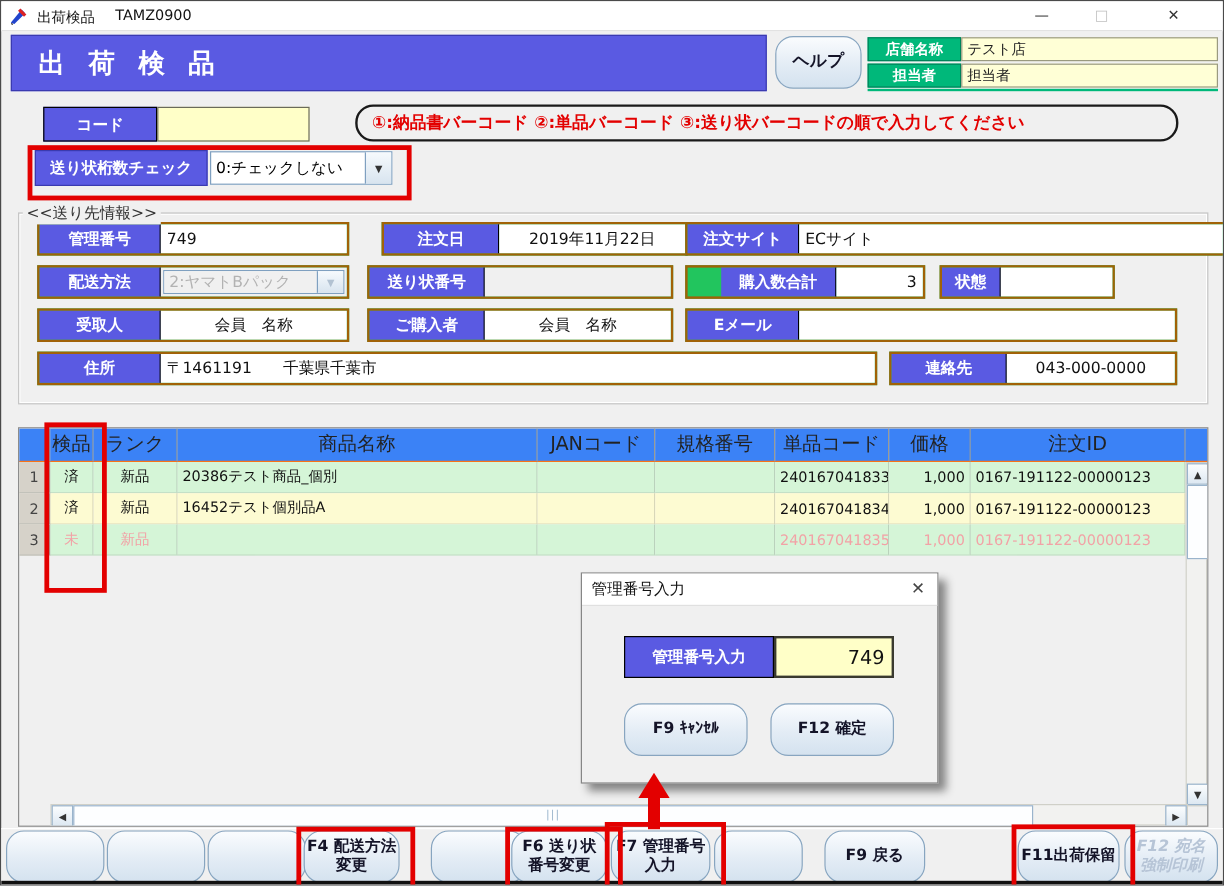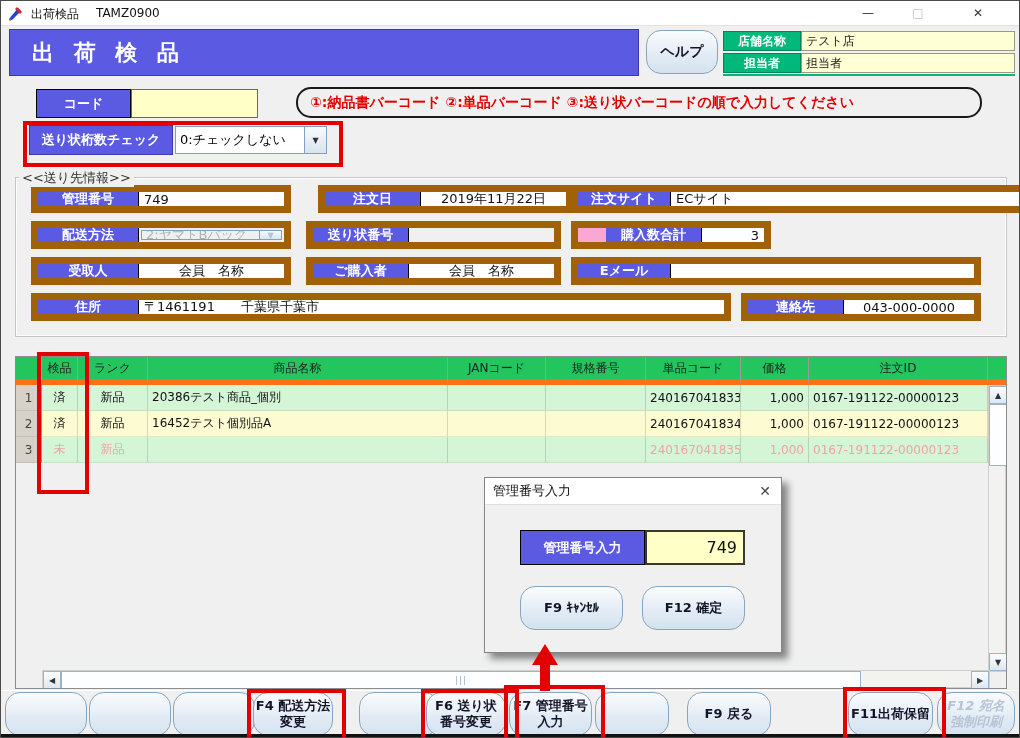--- a/index.html
+++ b/index.html
@@ -8,21 +8,21 @@
   .abs{position:absolute;box-sizing:border-box;}
   
   .titlebar{left:0;top:0;width:1018px;height:25px;background:#ffffff;border-bottom:1px solid #e2e2e2;}
   .titletext{font-size:12px;color:#111;}
   .wbtn{font-size:12px;color:#333;display:flex;align-items:center;justify-content:center;width:44px;height:24px;}
   .wbtn.disabled{color:#c0c0c0;}
   
   .bluelabel{background:#5a5ae2;color:#fff;font-weight:bold;font-size:13px;display:flex;align-items:center;justify-content:center;}
   .greenlabel{background:#00b87a;color:#fff;font-weight:bold;font-size:12px;display:flex;align-items:center;justify-content:center;border:1px solid #00835a;}
   .yfield{background:#ffffd6;border:1px solid #9a9a80;font-size:12px;display:flex;align-items:center;padding:0 4px;color:#222;}
-  .pair{border:7px solid #a16207;display:flex;background:#f9a8d4;}
+  .pair{border:2px solid #a16207;display:flex;background:#22c55e;}
   .pair .lbl{border-right:1px solid #000;flex:0 0 auto;}
   .pair .val{flex:1;display:flex;align-items:center;font-size:13px;padding:0 5px;background:#fff;color:#111;overflow:hidden;white-space:nowrap;}
   .val.center{justify-content:center;}
   .val.right{justify-content:flex-end;}
   .val.gray{background:#f0f0f0;}
   .combo{border:1px solid #7fa0c0;background:#fff;display:flex;align-items:stretch;font-size:13px;}
   .combo .ctext{flex:1;display:flex;align-items:center;padding:0 4px;overflow:hidden;white-space:nowrap;}
   .combo .arrowbtn{width:21px;background:linear-gradient(#f6fafd,#d8e4ef);border-left:1px solid #7fa0c0;display:flex;align-items:center;justify-content:center;font-size:8px;color:#333;}
   .combo.disabled .ctext{color:#b2b2b2;background:#f0f0f0;}
   .combo.disabled .arrowbtn{color:#b2c2d2;}
@@ -30,21 +30,21 @@
   .btn{background:linear-gradient(#fafcfe,#e3ecf5 55%,#d4e2ef);border:1px solid #87a5c0;border-radius:15px;display:flex;align-items:center;justify-content:center;text-align:center;font-size:13px;font-weight:bold;color:#141428;white-space:pre-line;line-height:1.25;}
   .btn.disabled{color:#b6c4d6;font-weight:bold;font-style:italic;}
   
   .groupbox{border:1px solid #c6c6c6;box-shadow:inset 0 0 0 1px #ffffff;}
   .legend{background:#f0f0f0;font-size:13px;color:#333;padding:0 3px;z-index:2;}
   
   .msgbox{border:2px solid #1a1a1a;border-radius:15px;background:#f0f0f0;display:flex;align-items:center;padding:0 12px;}
   .msgtext{color:#e30000;font-weight:bold;font-size:14px;white-space:nowrap;}
   
   .tablebox{border:1px solid #8c8c8c;background:#f0f0f0;overflow:hidden;}
-  .hcell{background:#22c55e;border-right:1px solid #9c9c94;border-bottom:6px solid #f97316;display:flex;align-items:center;justify-content:center;font-size:12px;color:#222;box-sizing:border-box;}
+  .hcell{background:#3b82f6;border-right:1px solid #9c9c94;border-bottom:1px solid #f97316;display:flex;align-items:center;justify-content:center;font-size:16px;color:#222;box-sizing:border-box;}
   .rowno{background:#d6d2c9;border-right:1px solid #9c9c94;border-bottom:1px solid #c2c2ba;display:flex;align-items:center;justify-content:center;font-size:12px;color:#444;box-sizing:border-box;}
   .trow{display:flex;}
   .trow .cell{display:flex;align-items:center;font-size:12px;padding:0 4px;border-right:1px solid rgba(110,110,110,0.25);border-bottom:1px solid rgba(110,110,110,0.15);overflow:hidden;white-space:nowrap;box-sizing:border-box;color:#111;}
   .row-green .cell{background:#d5f5d7;}
   .row-yellow .cell{background:#fdfbd2;}
   .row-pending .cell{color:#f2a2a6;}
   .cell.center{justify-content:center;}
   .cell.right{justify-content:flex-end;}
   
   .sbtrack{background:#f2f2f0;border:1px solid #d0d0c8;}
@@ -124,20 +124,24 @@
       </div>
     </div>
   </div>
   <div class="abs pair" style="left:305px;top:220px;width:255px;height:28px;">
     <div class="bluelabel lbl" style="width:95px;">送り状番号</div>
     <div class="val gray"></div>
   </div>
   <div class="abs pair" style="left:570px;top:220px;width:200px;height:28px;padding-left:28px;">
     <div class="bluelabel lbl" style="width:95px;">購入数合計</div>
     <div class="val right">3</div>
+  </div>
+  <div class="abs pair" style="left:782px;top:220px;width:146px;height:28px;">
+    <div class="bluelabel lbl" style="width:48px;">状態</div>
+    <div class="val"></div>
   </div>
 
   <div class="abs pair" style="left:30px;top:256px;width:260px;height:28px;">
     <div class="bluelabel lbl" style="width:100px;">受取人</div>
     <div class="val center">会員　名称</div>
   </div>
   <div class="abs pair" style="left:305px;top:256px;width:255px;height:28px;">
     <div class="bluelabel lbl" style="width:95px;">ご購入者</div>
     <div class="val center">会員　名称</div>
   </div>

